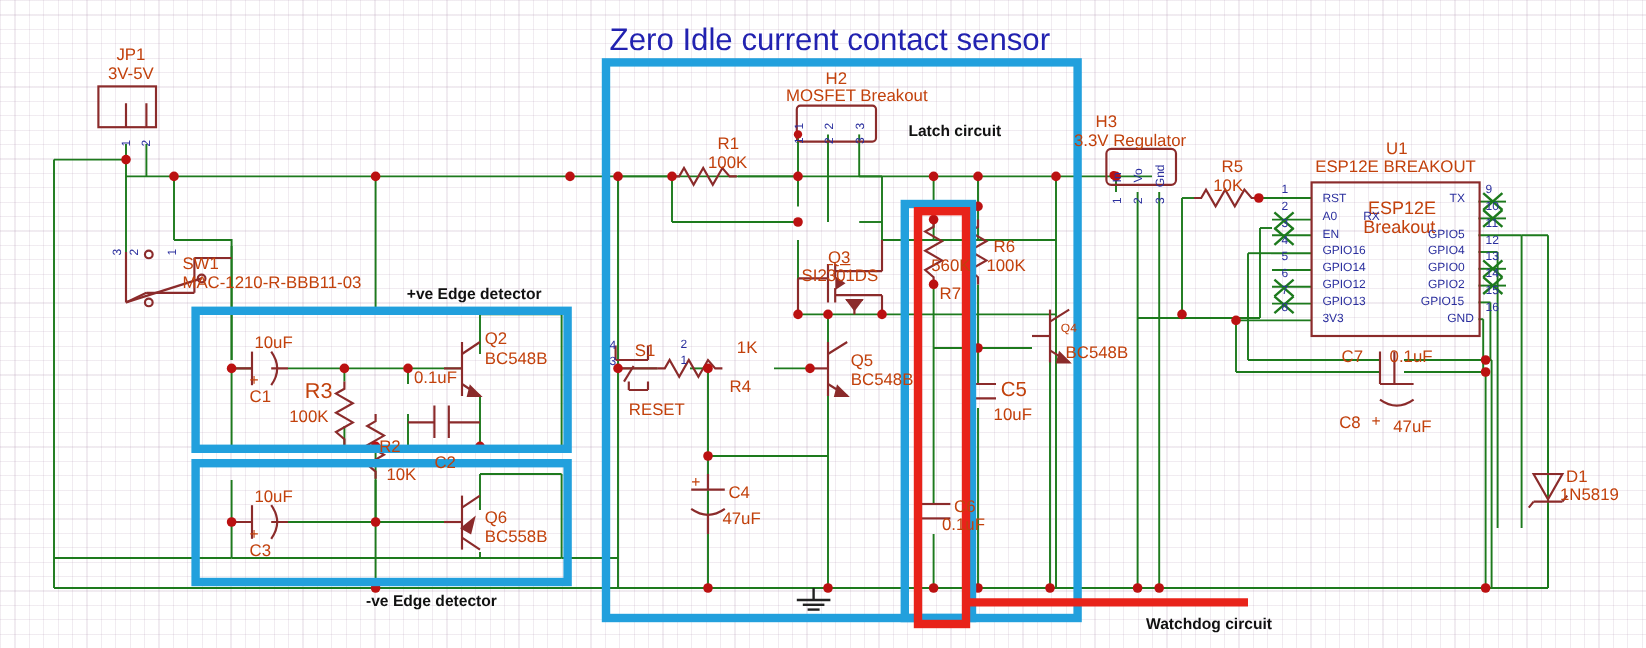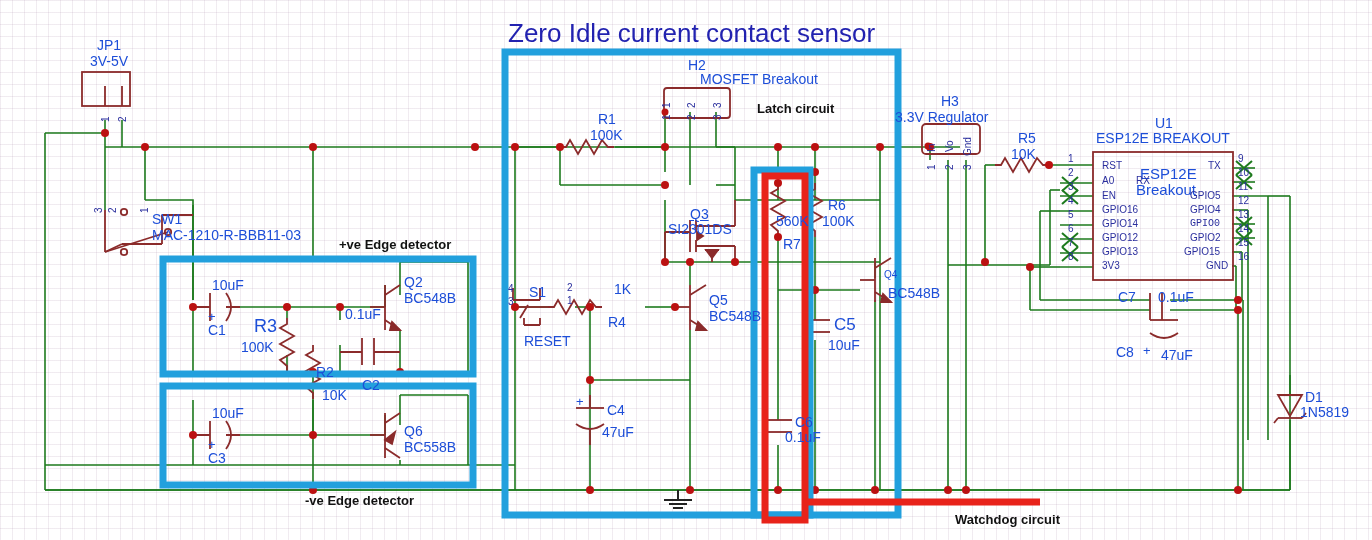--- a/index.html
+++ b/index.html
@@ -11,21 +11,21 @@
   }
   #canvas{
     position:absolute;inset:0;width:1372px;height:540px;
     background-color:#ffffff;
     background-image:
       repeating-linear-gradient(to right, rgba(170,140,170,0.17) 0 1px, transparent 1px 12px),
       repeating-linear-gradient(to bottom, rgba(170,140,170,0.17) 0 1px, transparent 1px 12px);
   }
   svg#sch{position:absolute;left:0;top:0;width:1372px;height:540px;}
   .lbl{position:absolute;white-space:pre;line-height:1.05;}
-  .blue{color:#1d4ed8;}
+  .blue{color:#c2410c;}
   .bold{font-weight:bold;color:#111;text-align:right;}
   .ttl{color:#2222b0;}
   .pin{color:#2b2f9e;font-size:10px;}
   .rot{transform:rotate(-90deg);transform-origin:left top;}
 </style>
 </head>
 <body>
 
 <div id="canvas"></div>
 
@@ -400,21 +400,21 @@
 <div class="lbl blue" style="left:208px;top:438px;font-size:13px;">+</div>
 <div class="lbl blue" style="left:208px;top:451px;font-size:14px;">C3</div>
 
 <div class="lbl blue" style="left:404px;top:424px;font-size:14px;">Q6</div>
 <div class="lbl blue" style="left:404px;top:440px;font-size:14px;">BC558B</div>
 
 <div class="lbl blue" style="left:598px;top:112px;font-size:14px;">R1</div>
 <div class="lbl blue" style="left:590px;top:128px;font-size:14px;">100K</div>
 
 <div class="lbl blue" style="left:688px;top:58px;font-size:14px;">H2</div>
-<div class="lbl blue" style="left:655px;top:72px;font-size:14px;margin-left:45px;">MOSFET Breakout</div>
+<div class="lbl blue" style="left:655px;top:72px;font-size:14px;">MOSFET Breakout</div>
 <div class="lbl pin rot" style="left:662px;top:120px;">1</div>
 <div class="lbl pin rot" style="left:687px;top:120px;">2</div>
 <div class="lbl pin rot" style="left:713px;top:120px;">3</div>
 <div class="lbl pin rot" style="left:662px;top:108px;">1</div>
 <div class="lbl pin rot" style="left:687px;top:108px;">2</div>
 <div class="lbl pin rot" style="left:713px;top:108px;">3</div>
 
 <div class="lbl blue" style="left:690px;top:207px;font-size:14px;text-decoration:underline;">Q3</div>
 <div class="lbl blue" style="left:668px;top:222px;font-size:14px;">SI2301DS</div>
 
@@ -442,21 +442,21 @@
 
 <div class="lbl blue" style="left:884px;top:270px;font-size:10px;">Q4</div>
 <div class="lbl blue" style="left:888px;top:286px;font-size:14px;">BC548B</div>
 
 <div class="lbl blue" style="left:834px;top:316px;font-size:17px;">C5</div>
 <div class="lbl blue" style="left:828px;top:338px;font-size:14px;">10uF</div>
 
 <div class="lbl blue" style="left:795px;top:415px;font-size:14px;">C6</div>
 <div class="lbl blue" style="left:785px;top:430px;font-size:14px;">0.1uF</div>
 
-<div class="lbl blue" style="left:941px;top:94px;font-size:14px;">H3</div>
+<div class="lbl blue" style="left:913px;top:94px;font-size:14px;">H3</div>
 <div class="lbl blue" style="left:895px;top:110px;font-size:14px;">3.3V Regulator</div>
 <div class="lbl pin rot" style="left:927px;top:152px;">In</div>
 <div class="lbl pin rot" style="left:945px;top:152px;">Vo</div>
 <div class="lbl pin rot" style="left:963px;top:156px;">Gnd</div>
 <div class="lbl pin rot" style="left:927px;top:170px;">1</div>
 <div class="lbl pin rot" style="left:945px;top:170px;">2</div>
 <div class="lbl pin rot" style="left:963px;top:170px;">3</div>
 
 <div class="lbl blue" style="left:1018px;top:131px;font-size:14px;">R5</div>
 <div class="lbl blue" style="left:1011px;top:147px;font-size:14px;">10K</div>
@@ -472,21 +472,21 @@
 <div class="lbl pin" style="left:1102px;top:205px;">GPIO16</div>
 <div class="lbl pin" style="left:1102px;top:219px;">GPIO14</div>
 <div class="lbl pin" style="left:1102px;top:233px;">GPIO12</div>
 <div class="lbl pin" style="left:1102px;top:247px;">GPIO13</div>
 <div class="lbl pin" style="left:1102px;top:261px;">3V3</div>
 
 <div class="lbl pin" style="left:1208px;top:161px;">TX</div>
 <div class="lbl pin" style="left:1136px;top:176px;">RX</div>
 <div class="lbl pin" style="left:1190px;top:191px;">GPIO5</div>
 <div class="lbl pin" style="left:1190px;top:205px;">GPIO4</div>
-<div class="lbl pin" style="left:1190px;top:219px;font-family:Liberation Mono, monospace;">GPIO0</div>
+<div class="lbl pin" style="left:1190px;top:219px;">GPIO0</div>
 <div class="lbl pin" style="left:1190px;top:233px;">GPIO2</div>
 <div class="lbl pin" style="left:1184px;top:247px;">GPIO15</div>
 <div class="lbl pin" style="left:1206px;top:261px;">GND</div>
 
 <div class="lbl pin" style="left:1068px;top:154px;">1</div>
 <div class="lbl pin" style="left:1068px;top:168px;">2</div>
 <div class="lbl pin" style="left:1068px;top:182px;">3</div>
 <div class="lbl pin" style="left:1068px;top:196px;">4</div>
 <div class="lbl pin" style="left:1068px;top:210px;">5</div>
 <div class="lbl pin" style="left:1068px;top:224px;">6</div>

